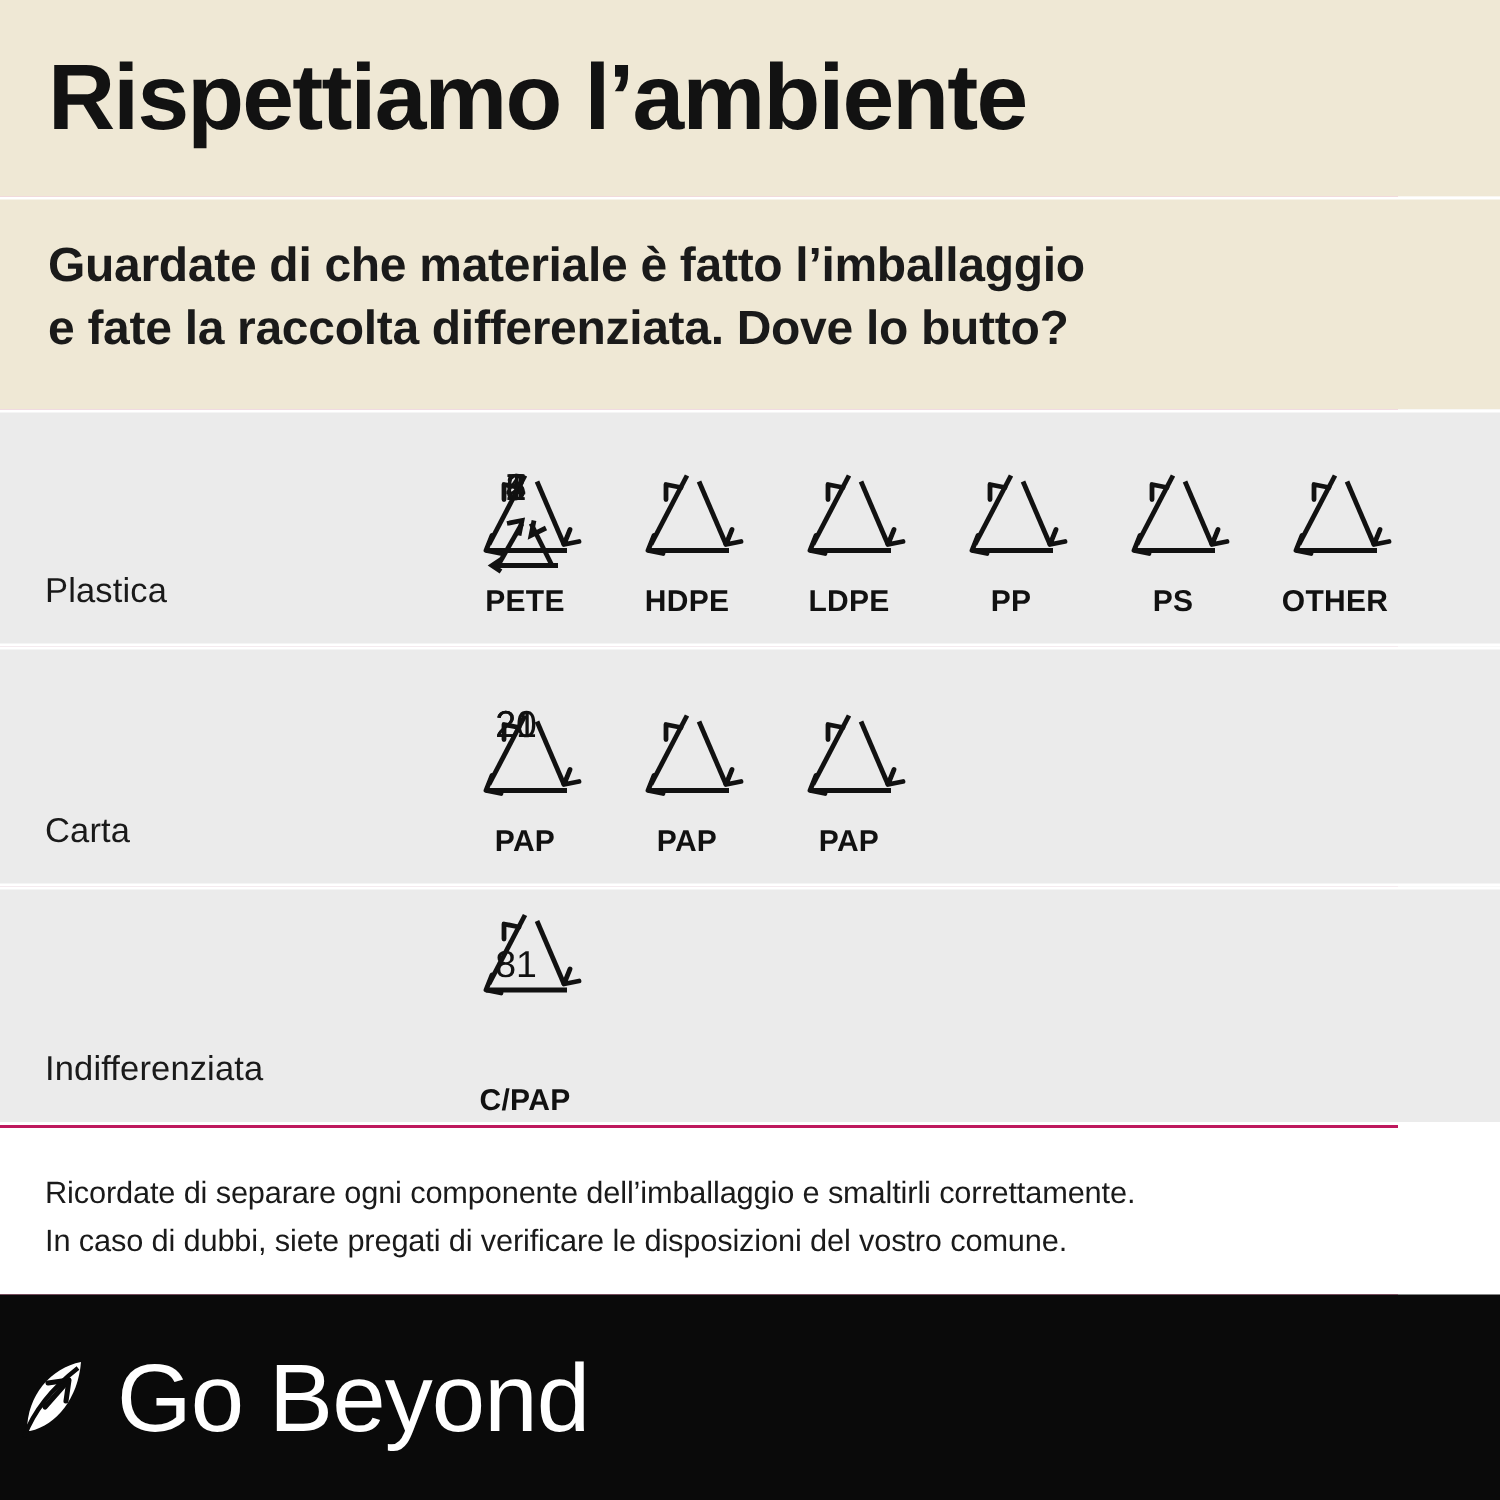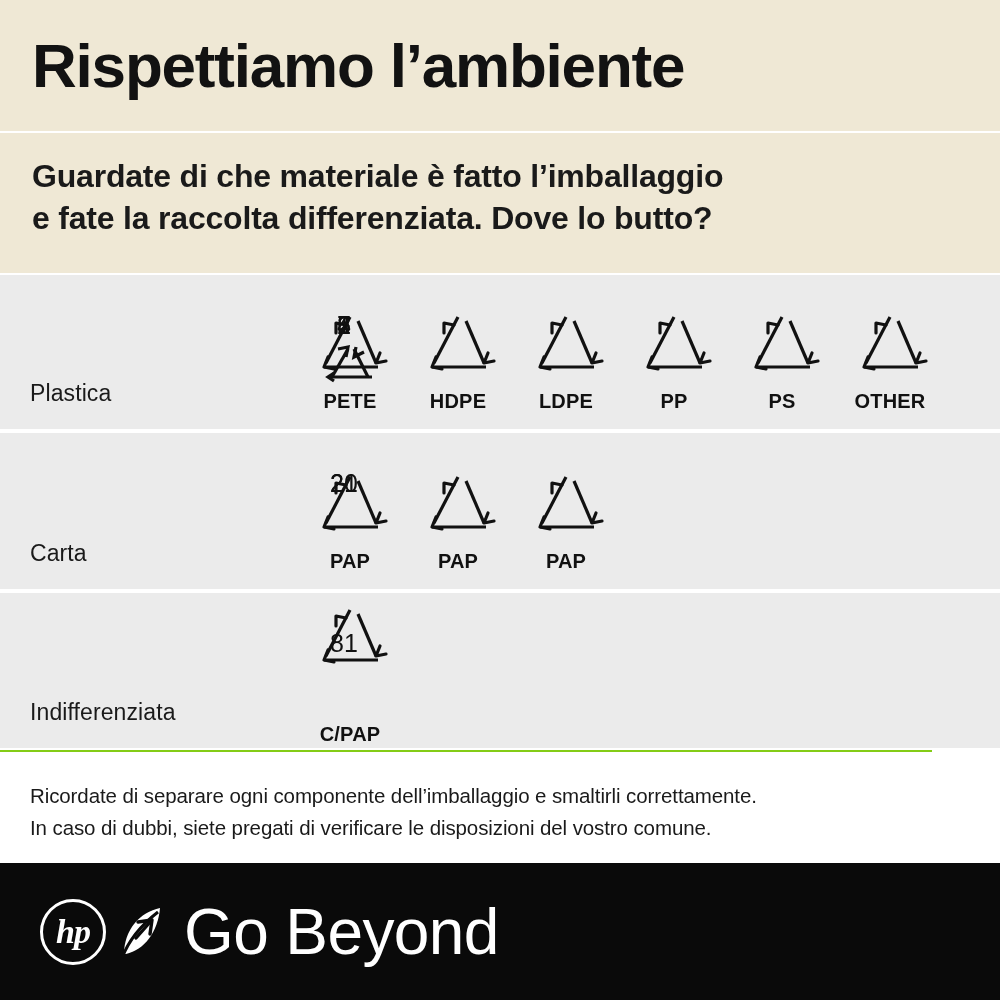--- a/index.html
+++ b/index.html
@@ -11,21 +11,21 @@
     height: 1000px;
     background: #ffffff;
     font-family: "Liberation Sans", sans-serif;
     color: #111111;
     overflow: hidden;
   }
   .page {
     position: relative;
     width: 932px;
     height: 1000px;
-    background: #84cc16;
+    background: #be185d;
   }
 
   
   .header-band {
     position: absolute;
     left: 0;
     top: 0;
     width: 1000px;
     height: 131px;
     background: #efe8d5;
@@ -434,23 +434,20 @@
     </div>
 
   </div>
 
   <div class="note">
     <div class="note-line">Ricordate di separare ogni componente dell’imballaggio e smaltirli correttamente.</div>
     <div class="note-line">In caso di dubbi, siete pregati di verificare le disposizioni del vostro comune.</div>
   </div>
 
   <div class="footer">
-    <div class="hp-logo">
-      <span>hp</span>
-    </div>
     <div class="leaf-mark">
       <svg width="46" height="56" viewBox="0 0 46 56">
         <path d="M6 50 C6 26, 22 8, 42 4 C40 28, 26 46, 8 50 Z" fill="#ffffff"></path>
         <path d="M4 54 C10 38, 22 22, 40 8" stroke="#0a0a0a" stroke-width="3" fill="none"></path>
         <path d="M20 18 L34 16 L32 30" stroke="#0a0a0a" stroke-width="3.4" fill="none" stroke-linecap="round" stroke-linejoin="round"></path>
         <path d="M18 34 L33 17" stroke="#0a0a0a" stroke-width="3.4" fill="none" stroke-linecap="round"></path>
       </svg>
     </div>
     <div class="footer-text">Go Beyond</div>
   </div>

